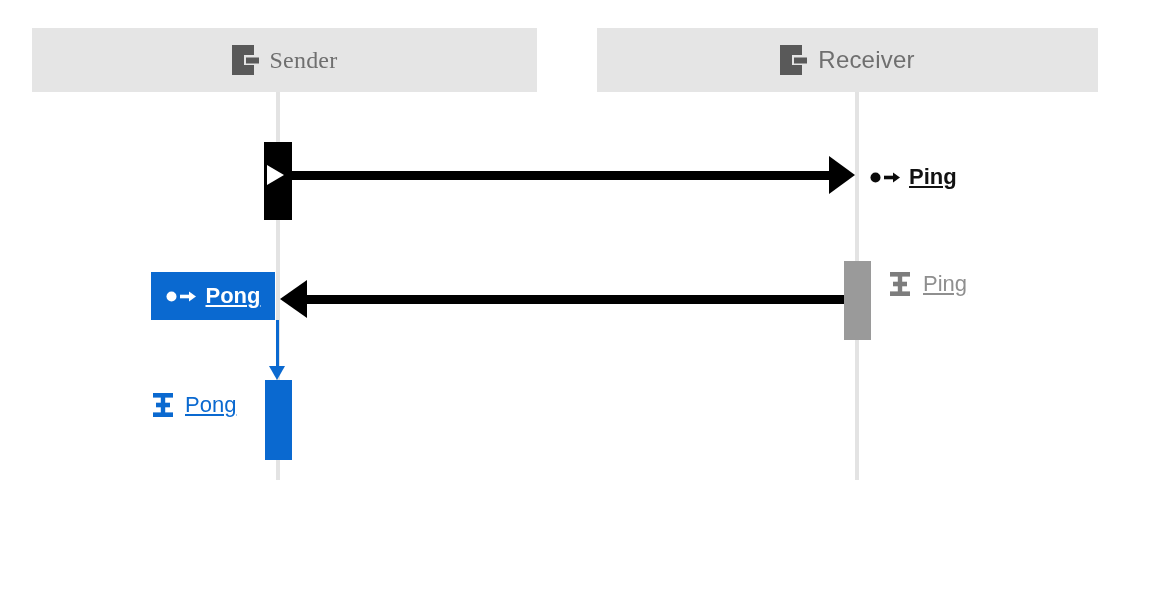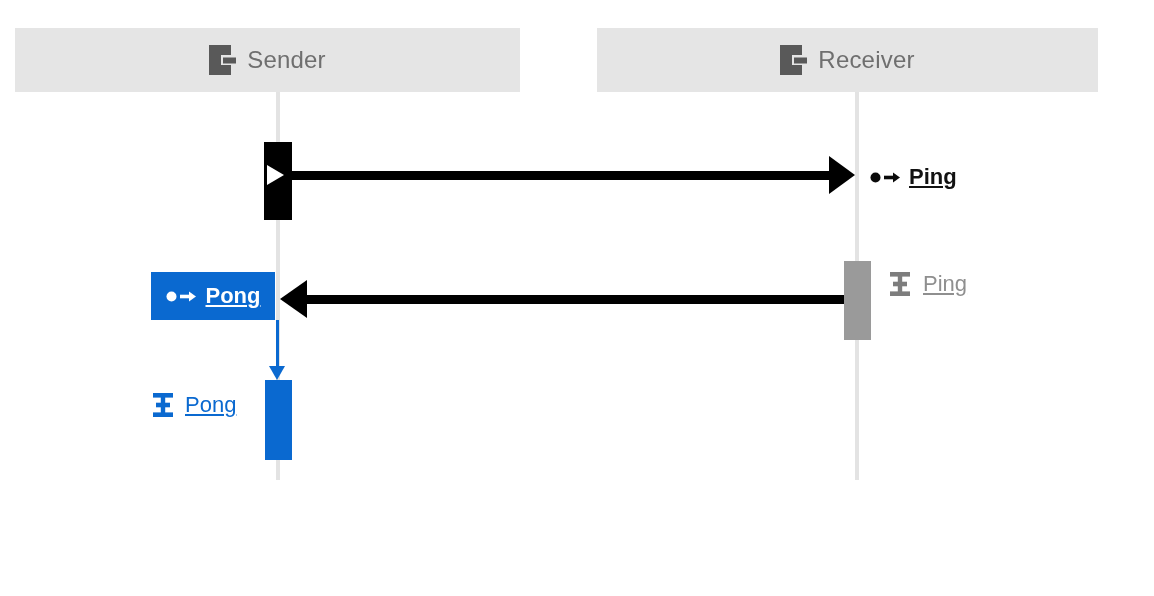--- a/index.html
+++ b/index.html
@@ -16,21 +16,21 @@
   .participant-header {
     position: absolute;
     top: 28px;
     height: 64px;
     background: #e5e5e5;
     display: flex;
     align-items: center;
     justify-content: center;
     gap: 11px;
   }
-  .participant-header.sender   { left: 15px;  width: 505px; }
+  .participant-header.sender   { left: 32px;  width: 505px; font-family: Liberation Serif, serif; }
   .participant-header.receiver { left: 597px; width: 501px; }
   .participant-label {
     font-size: 24px;
     color: #6f6f6f;
     letter-spacing: 0.2px;
   }
   .endpoint-icon { display: inline-flex; color: #595959; }
 
   
   .lifeline {

